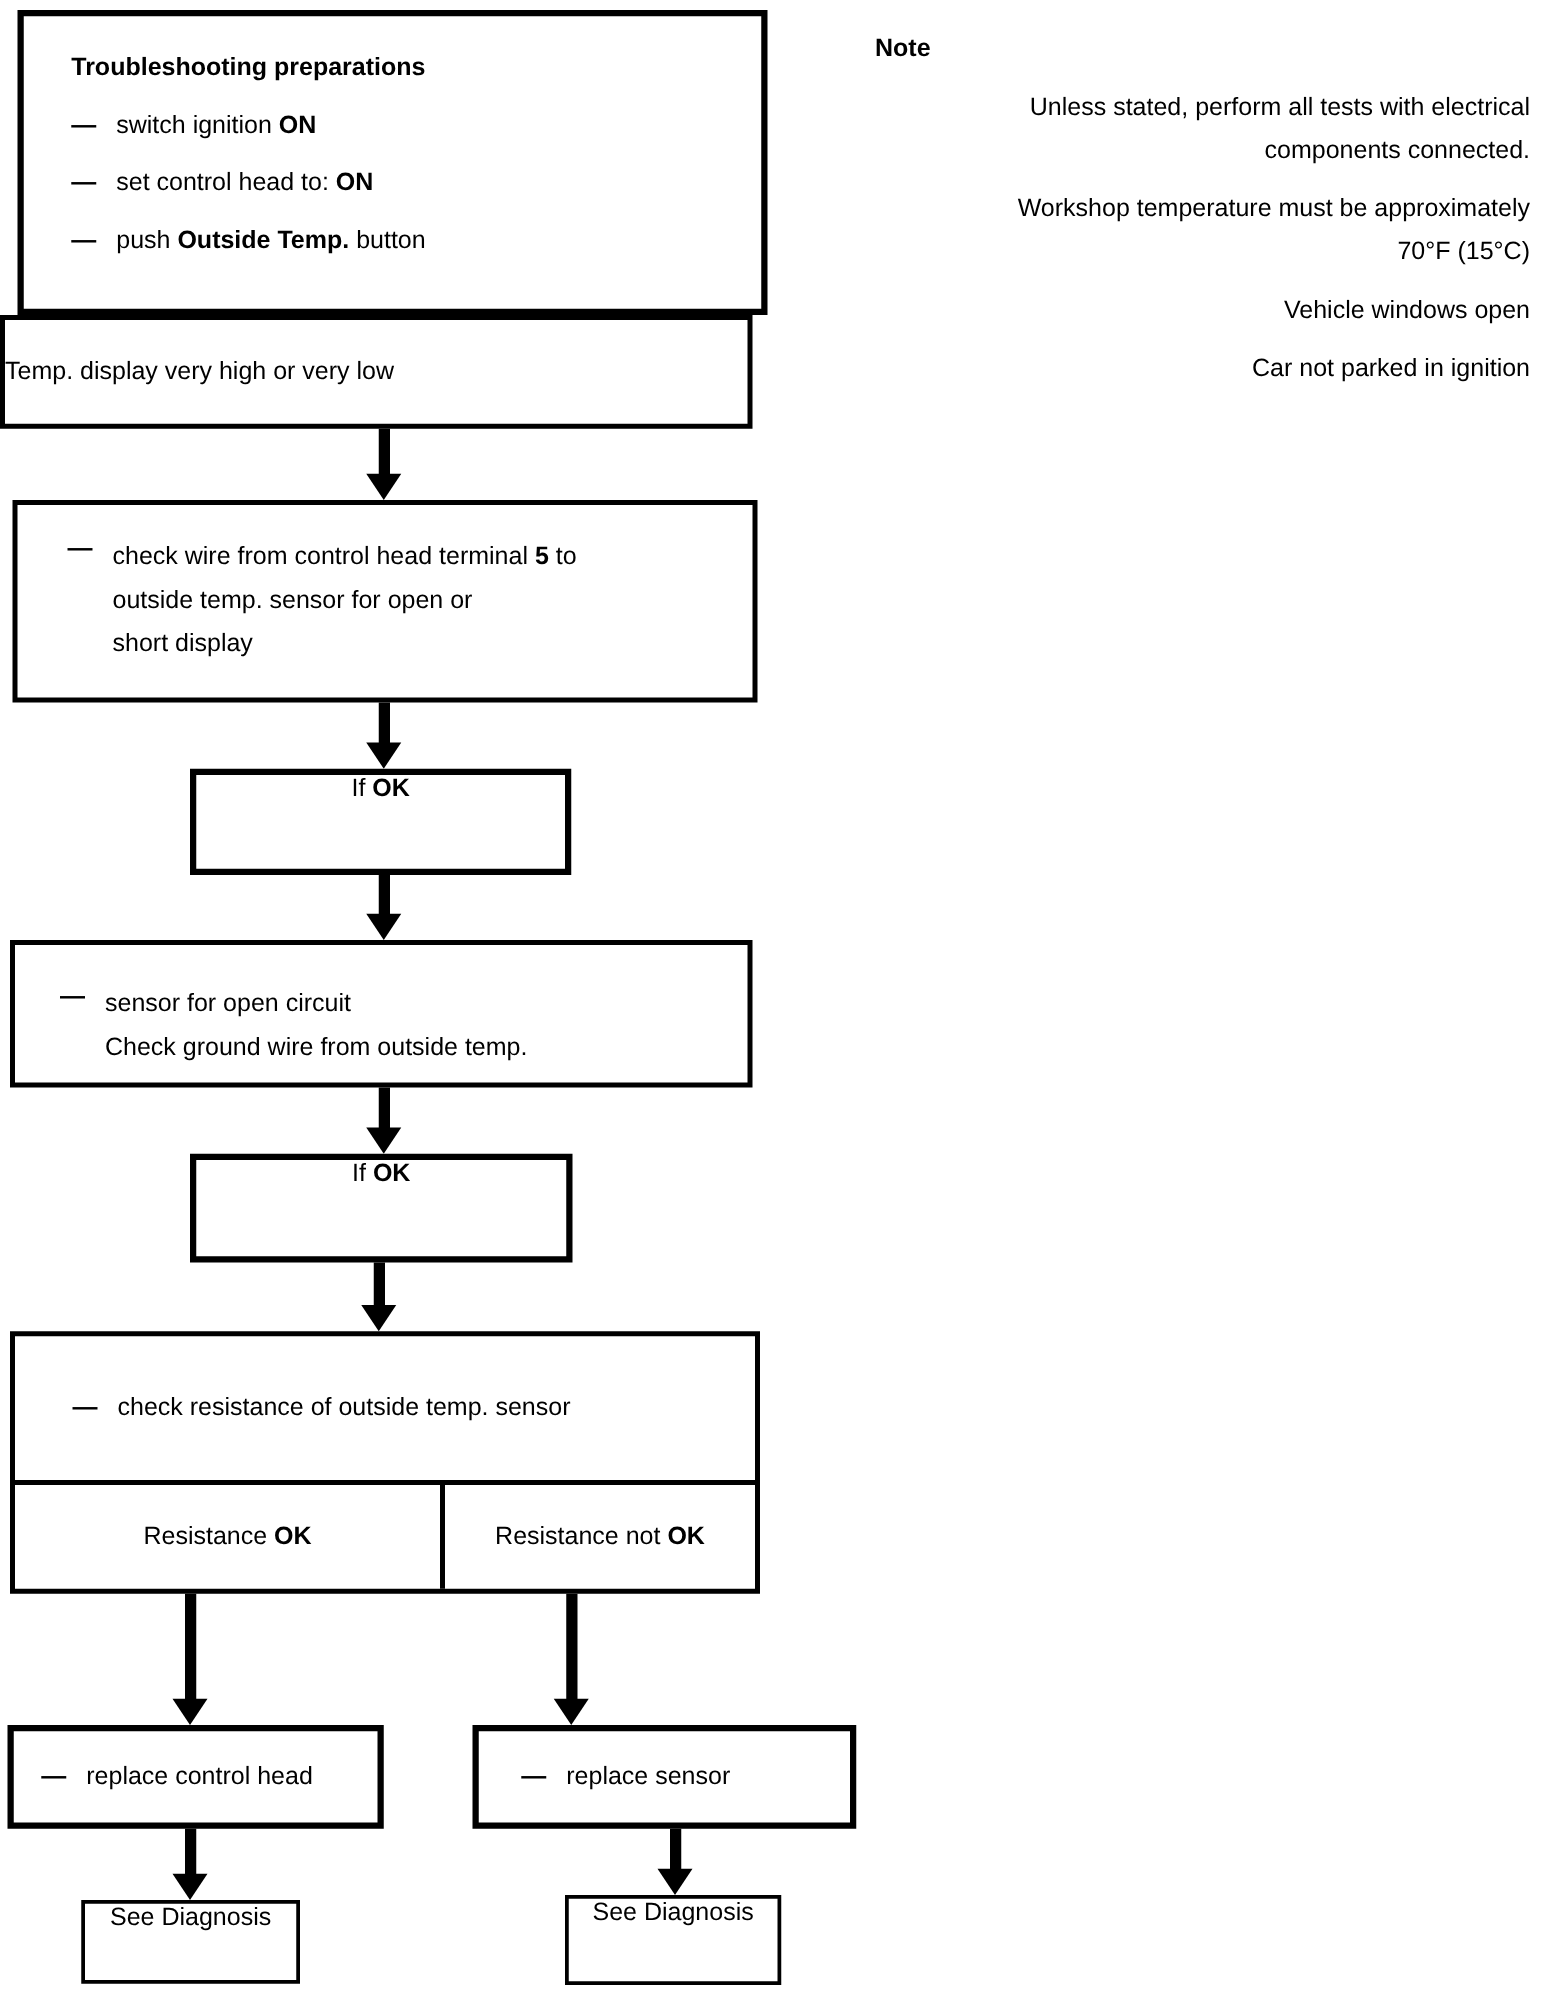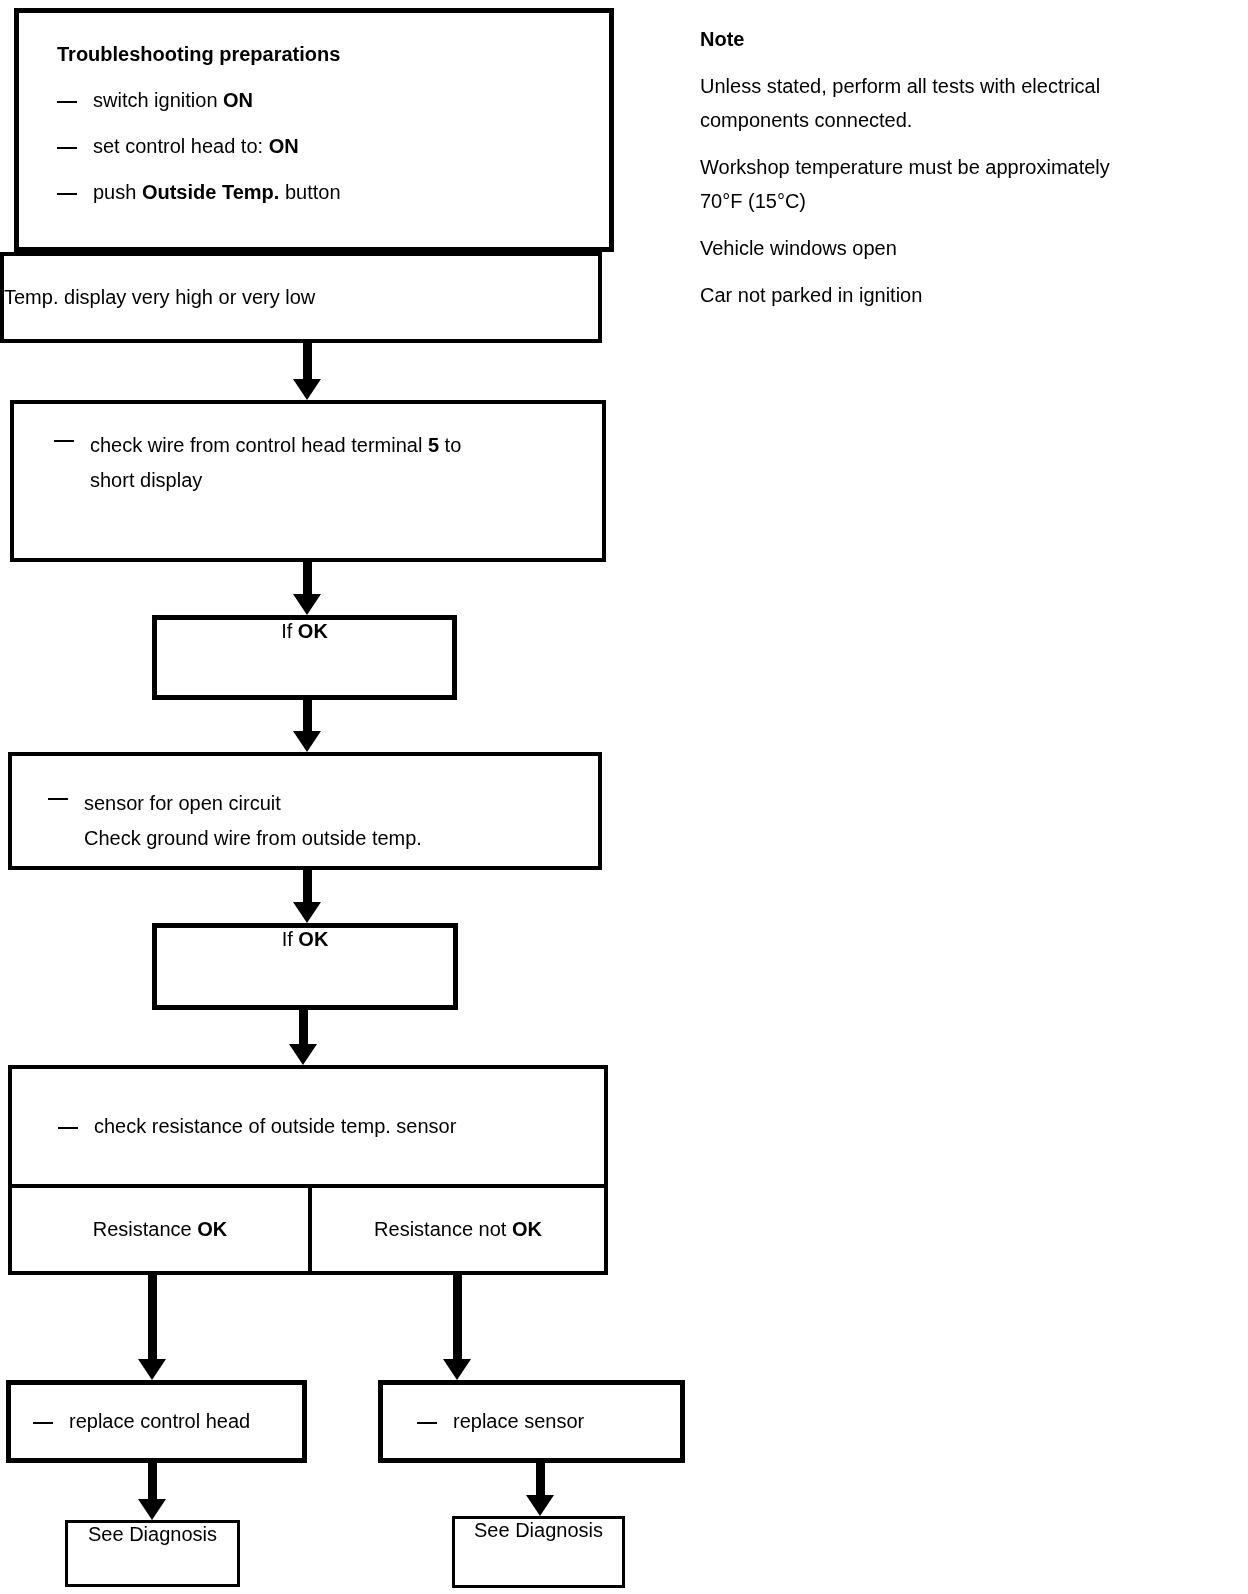--- a/index.html
+++ b/index.html
@@ -37,21 +37,21 @@
   .tline { line-height: 35px; }
 
   #box-ifok1 { left: 152px; top: 615px; width: 305px; height: 85px; border-width: 5px; }
   #box-ground { left: 8px; top: 752px; width: 594px; height: 118px; padding: 30px 14px 0 36px; }
   #box-ifok2 { left: 152px; top: 923px; width: 306px; height: 87px; border-width: 5px; }
 
   #box-res { left: 8px; top: 1065px; width: 600px; height: 210px; padding: 0; }
   .res-top { height: 119px; border-bottom: 4px solid #000; display: flex; align-items: center; padding-left: 46px; box-sizing: border-box; }
   .res-bottom { display: flex; height: 83px; }
   .res-cell { display: flex; align-items: center; justify-content: center; box-sizing: border-box; }
-  .res-left { width: 300px; border-right: 4px solid #000; }
+  .res-left { width: 344px; border-right: 4px solid #000; }
   .res-right { flex: 1; justify-content: center; }
 
   #box-replace-head { left: 6px; top: 1380px; width: 301px; height: 83px; border-width: 5px; display: flex; align-items: center; padding-left: 22px; box-sizing: border-box; }
   #box-replace-sensor { left: 378px; top: 1380px; width: 307px; height: 83px; border-width: 5px; display: flex; align-items: center; padding-left: 34px; box-sizing: border-box; }
 
   #box-seediag-left  { left: 65px;  top: 1520px; width: 175px; height: 67px; border-width: 3px; }
   #box-seediag-right { left: 452px; top: 1516px; width: 173px; height: 72px; border-width: 3px; }
 
   
   .arrow { position: absolute; width: 28px; }
@@ -83,21 +83,21 @@
   #arr-6 { left: 138px; top: 1275px; height: 105px; }
   #arr-7 { left: 443px; top: 1275px; height: 105px; }
   #arr-8 { left: 138px; top: 1463px; height: 57px; }
   #arr-9 { left: 526px; top: 1463px; height: 53px; }
 
   
   #note { position: absolute; left: 700px; top: 22px; width: 524px; }
   .note-title { font-weight: 700; line-height: 34px; }
   .note-para { margin-top: 13px; }
   .note-para:first-of-type { margin-top: 0; }
-  .note-line { line-height: 34px; }
+  .note-line { line-height: 34px; text-align: right; }
 </style>
 </head>
 <body>
 
 <div class="page">
 
   <div class="box" id="box-prep">
     <div class="prep-title">Troubleshooting preparations</div>
     <div class="prep-item">
       <span class="dash">—</span>
@@ -117,20 +117,21 @@
     <span>Temp. display very high or very low</span>
   </div>
 
   <div class="arrow" id="arr-1"></div>
 
   <div class="box" id="box-checkwire">
     <div class="dash-row">
       <span class="dash">—</span>
       <div>
         <div class="tline"><span>check wire from control head terminal </span><b>5</b><span> to</span></div>
+        <div class="tline">outside temp. sensor for open or</div>
         <div class="tline">short display</div>
       </div>
     </div>
   </div>
 
   <div class="arrow" id="arr-2"></div>
 
   <div class="box center" id="box-ifok1">
     <span><span>If </span><b>OK</b></span>
   </div>

